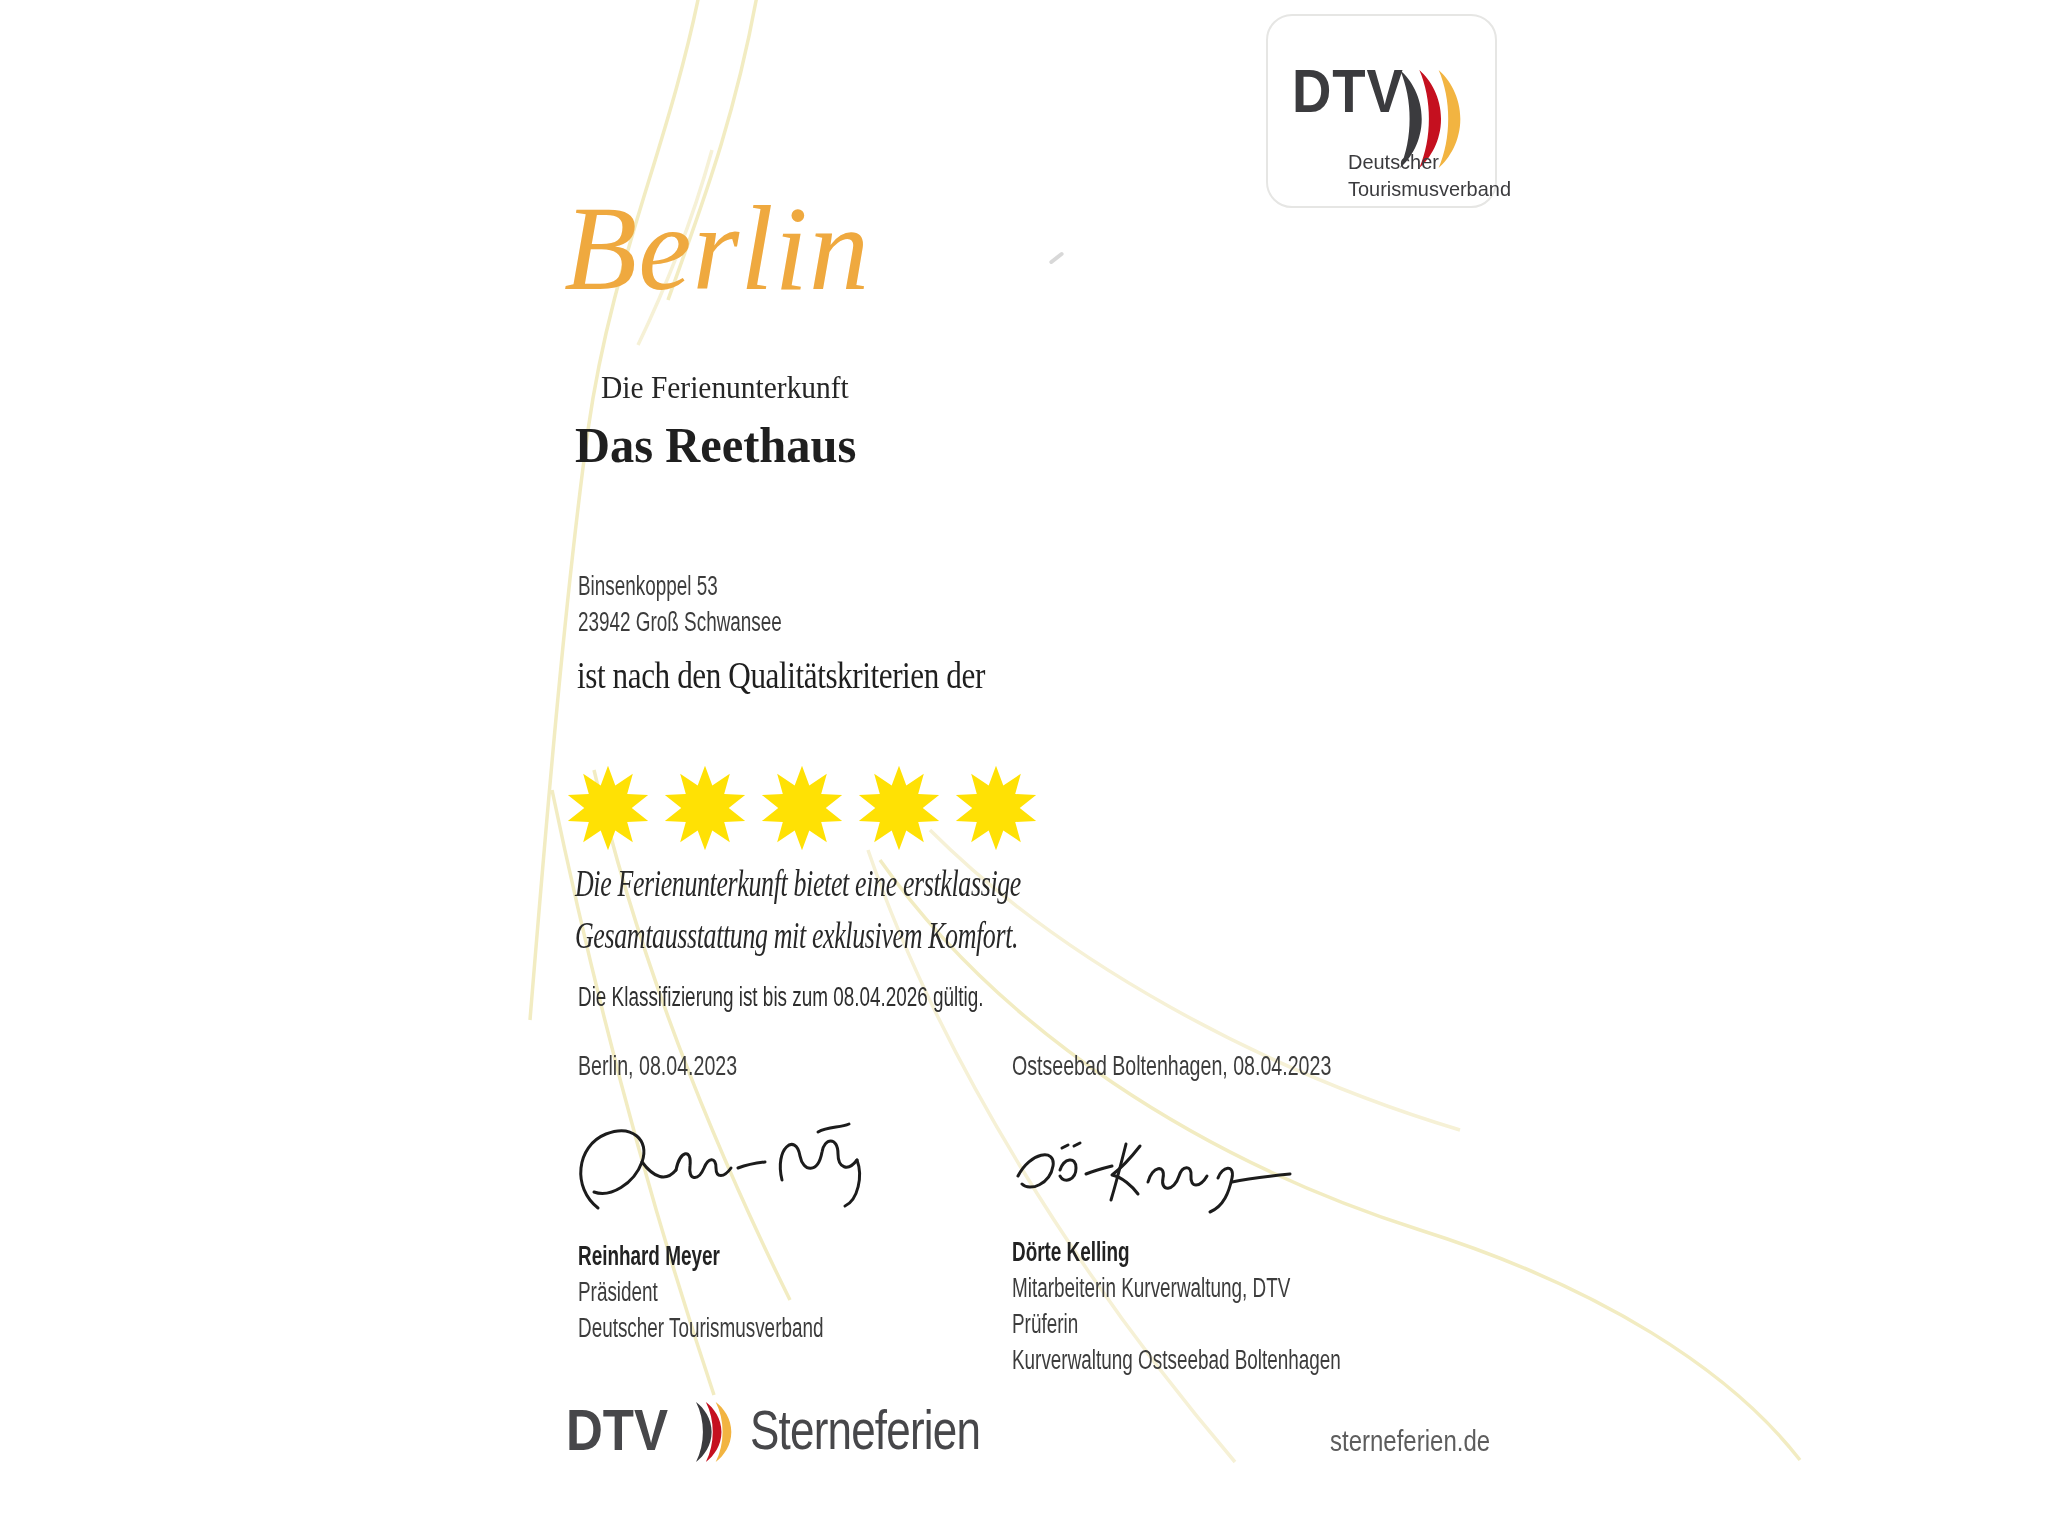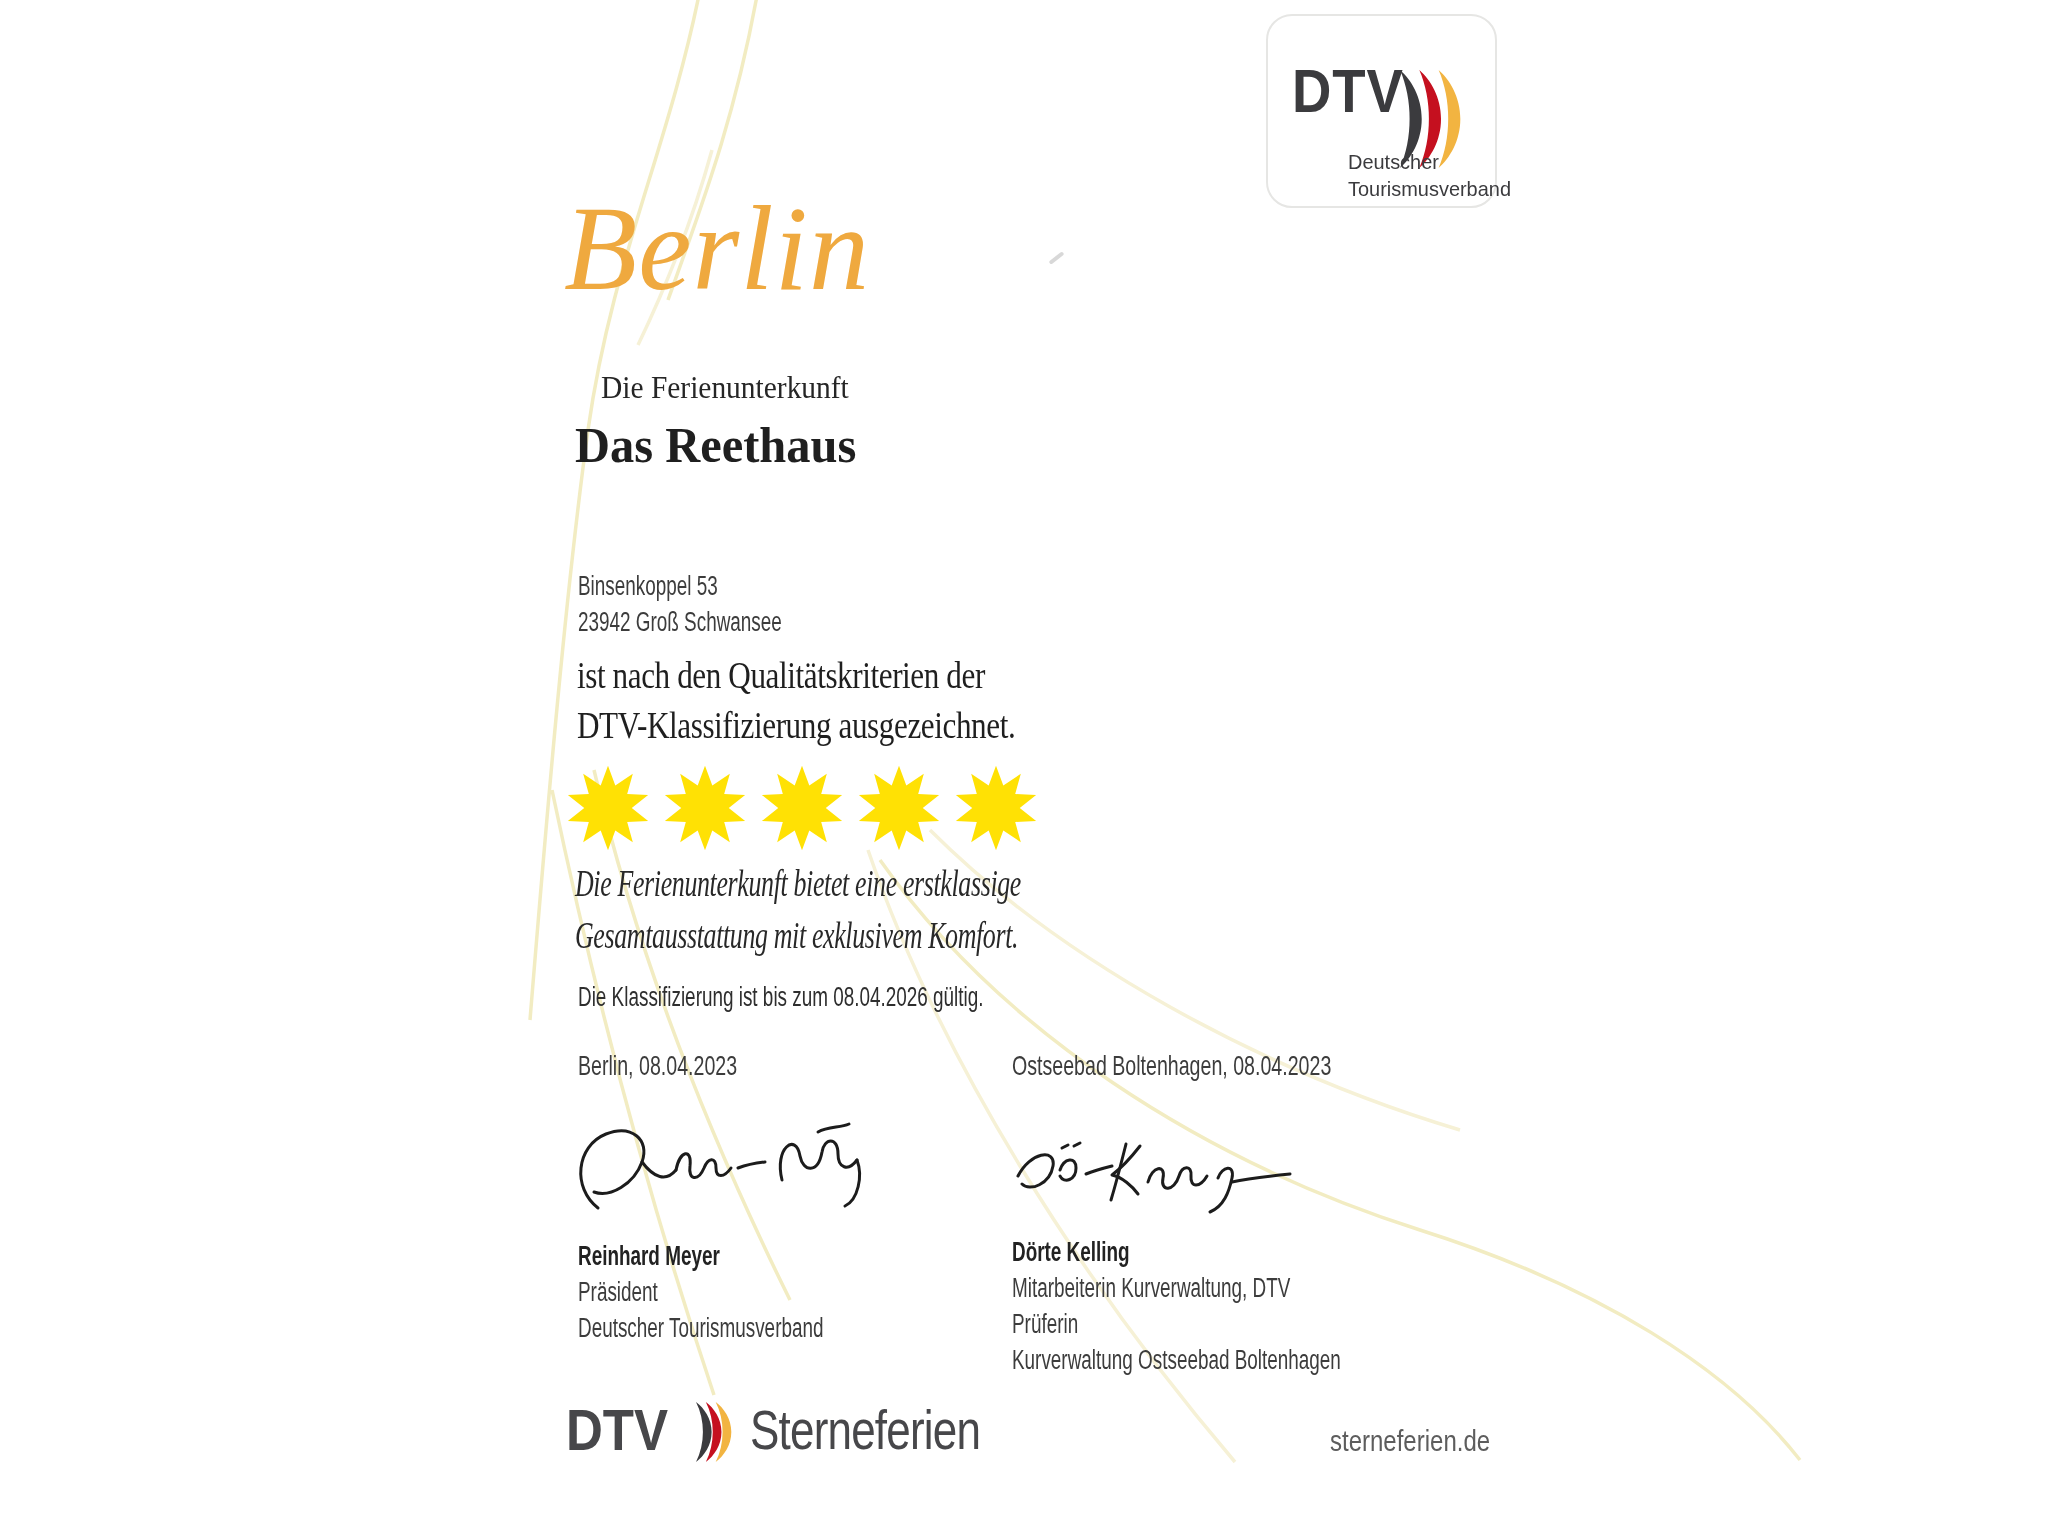--- a/index.html
+++ b/index.html
@@ -120,21 +120,20 @@
     <span class="cx95">Das Reethaus</span>
   </div>
 
   <div class="abs address">
     <div><span class="cx70">Binsenkoppel 53</span></div>
     <div><span class="cx70">23942 Groß Schwansee</span></div>
   </div>
 
   <div class="abs award">
     <div><span class="cx82">ist nach den Qualitätskriterien der</span></div>
-    <div><span class="cx82">DTV-Klassifizierung ausgezeichnet.</span></div>
   </div>
 
   <div class="abs stars">
   <svg class="star" viewBox="0 0 100 100" aria-hidden="true">
     <polygon points="50,2 58.3,24.3 78.2,11.2 71.8,34.1 95.6,35.2 77,50 95.6,64.8 71.8,65.9 78.2,88.8 58.3,75.7 50,98 41.7,75.7 21.8,88.8 28.2,65.9 4.4,64.8 23,50 4.4,35.2 28.2,34.1 21.8,11.2 41.7,24.3"></polygon>
   </svg>
 
   <svg class="star" viewBox="0 0 100 100" aria-hidden="true">
     <polygon points="50,2 58.3,24.3 78.2,11.2 71.8,34.1 95.6,35.2 77,50 95.6,64.8 71.8,65.9 78.2,88.8 58.3,75.7 50,98 41.7,75.7 21.8,88.8 28.2,65.9 4.4,64.8 23,50 4.4,35.2 28.2,34.1 21.8,11.2 41.7,24.3"></polygon>
   </svg>

